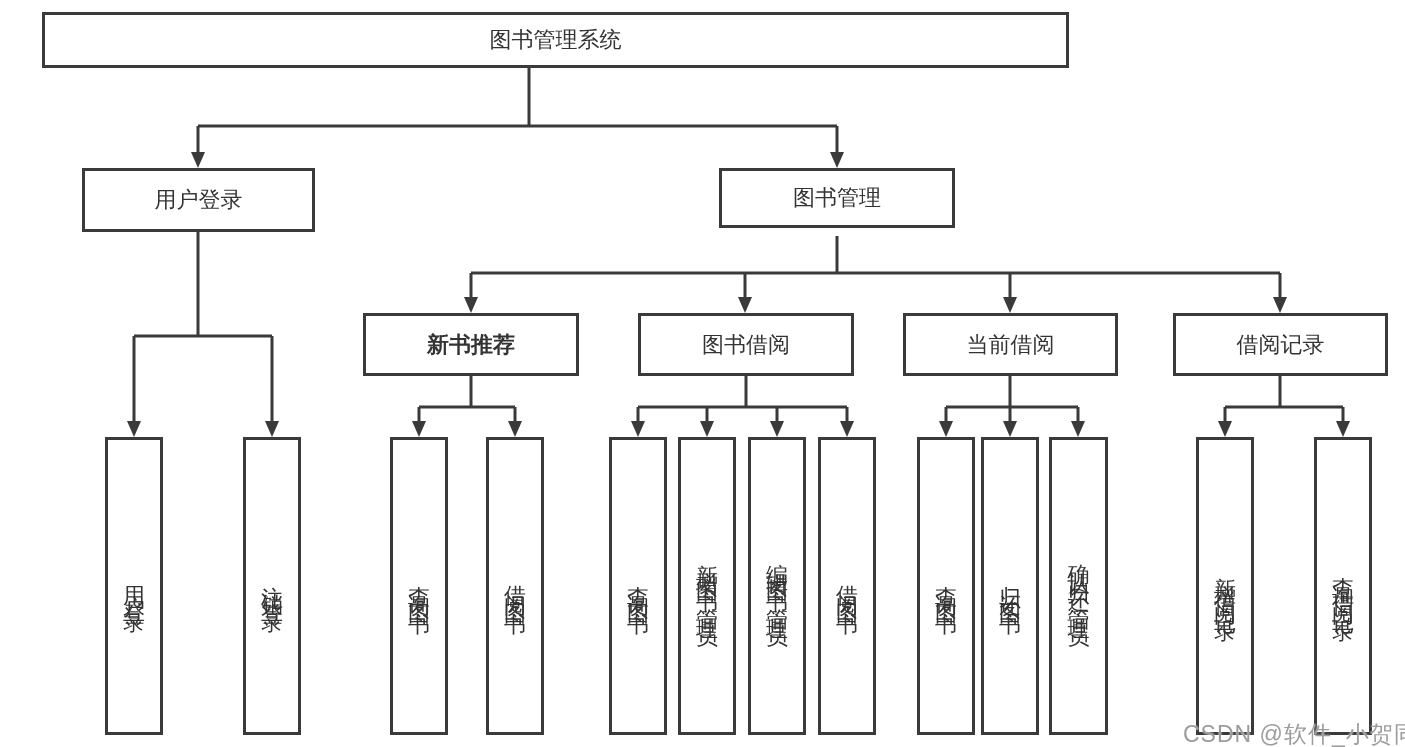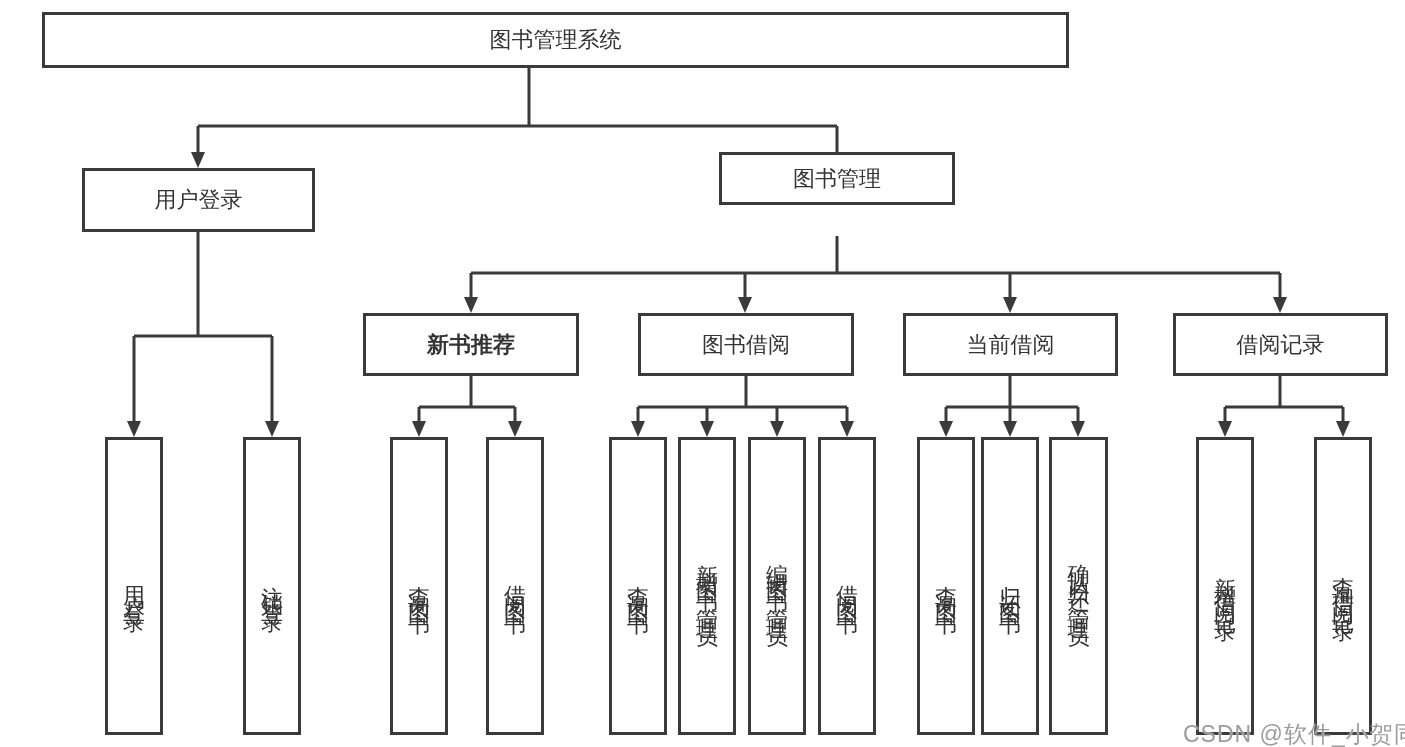--- a/index.html
+++ b/index.html
@@ -104,21 +104,21 @@
     <g>
       <path d="M1280,376 L1280,407 M1225,407 L1343,407 M1225,407 L1225,422 M1343,407 L1343,422"></path>
       <polygon points="1218,421 1232,421 1225,437"></polygon>
       <polygon points="1336,421 1350,421 1343,437"></polygon>
     </g>
   </svg>
 
   <div class="box" style="left:20px; top:12px; width:1027px; height:56px;margin-left:22px;">图书管理系统</div>
 
   <div class="box" style="left:82px; top:168px; width:233px; height:64px;">用户登录</div>
-  <div class="box" style="left:719px; top:152px; width:236px; height:53px;">图书管理</div>
+  <div class="box" style="left:719px; top:168px; width:236px; height:60px;">图书管理</div>
 
   <div class="box" style="left:363px; top:313px; width:216px; height:63px;font-weight:bold;">新书推荐</div>
   <div class="box" style="left:903px; top:313px; width:215px; height:63px;">当前借阅</div>
   <div class="box" style="left:638px; top:313px; width:216px; height:63px;">图书借阅</div>
   <div class="box" style="left:1173px; top:313px; width:215px; height:63px;">借阅记录</div>
 
   <div class="box v-node" style="left:105px; top:437px; width:58px; height:298px;">用户登录</div>
   <div class="box v-node" style="left:243px; top:437px; width:58px; height:298px;">注销登录</div>
 
   <div class="box v-node" style="left:390px; top:437px; width:58px; height:298px;">查询图书</div>

